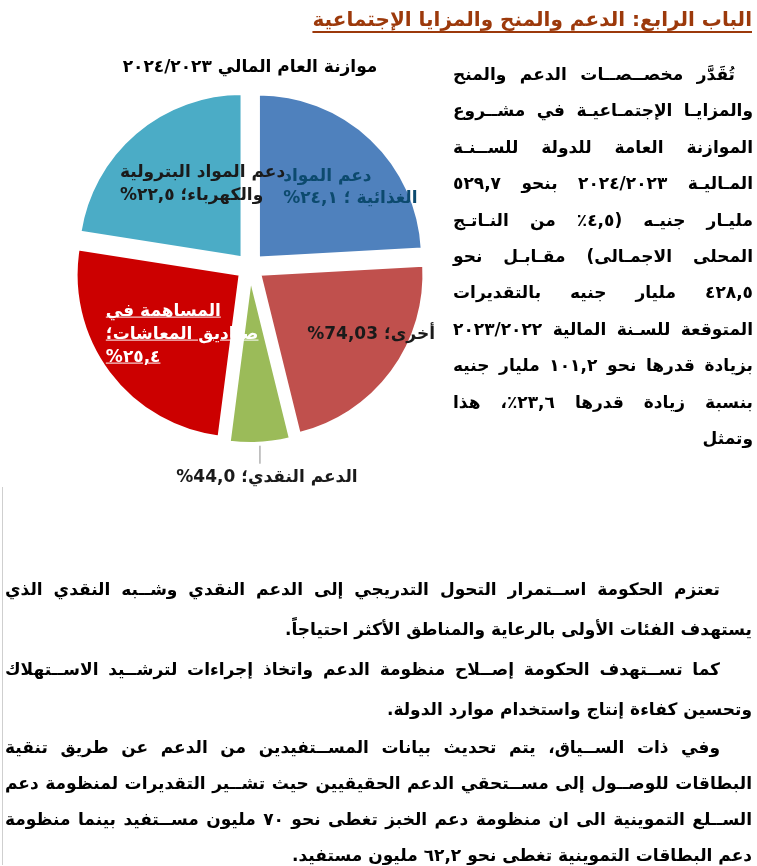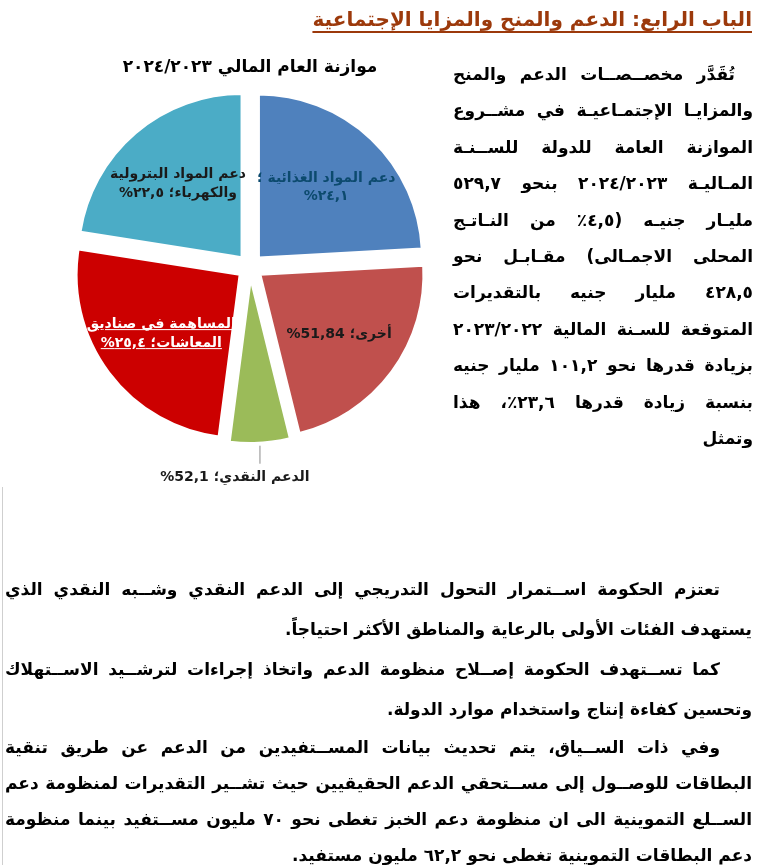--- a/index.html
+++ b/index.html
@@ -4,22 +4,22 @@
 <style>
   html,body{margin:0;padding:0;background:#ffffff;}
   .page{position:relative;width:757px;height:866px;background:#ffffff;overflow:hidden;
         font-family:"DejaVu Sans",sans-serif;color:#000;direction:rtl;}
   .heading{position:absolute;top:7px;right:5px;font-size:20px;font-weight:bold;
            text-decoration:underline;text-underline-offset:5px;text-decoration-thickness:2px;}
   .chart-region{position:absolute;top:56px;left:0;width:460px;height:442px;}
   .chart-title{position:absolute;top:0;left:55px;width:390px;text-align:center;
                font-size:17px;font-weight:bold;letter-spacing:0;}
   #pie-svg{position:absolute;top:34px;left:0;}
-  .pie-label{position:absolute;transform:translate(-50%,-50%);text-align:center;
-             font-size:14px;font-weight:bold;line-height:1.35;direction:rtl;}
+  .pie-label{position:absolute;transform:translate(-50%,-50%);text-align:left;
+             font-size:17px;font-weight:bold;line-height:1.35;direction:rtl;margin-left:32px;}
   .lbl-0{width:150px;}
   .lbl-1{white-space:nowrap;}
   .lbl-2{white-space:nowrap;}
   .lbl-3{width:175px;text-decoration:underline;}
   .lbl-4{width:180px;}
   .col-text{position:absolute;top:56px;right:4px;width:300px;font-size:17px;font-weight:bold;
             line-height:36.4px;text-align:justify;text-indent:18px;margin-left:13px;}
   .para{position:absolute;left:5px;right:5px;font-size:17px;font-weight:bold;
         text-align:justify;line-height:40px;}
   .p1c{top:487px;}
@@ -41,22 +41,22 @@
     <svg id="pie-svg" width="460" height="408" viewBox="0 0 460 408">
         <path d="M 258.93599835217844 167.55818166612679 L 258.93599835217844 4.558181666126785 A 163 163 0 0 1 421.6892280670736 158.59234554390335 Z" fill="#4F81BD" stroke="#ffffff" stroke-width="2"></path>
         <path d="M 260.4519626947702 184.73023129195573 L 423.20519240966536 175.7643951697323 A 163 163 0 0 1 299.5369802049012 342.9748564968352 Z" fill="#C0504D" stroke="#ffffff" stroke-width="2"></path>
         <path d="M 250.7354756393893 189.97917854041097 L 289.8204931495203 348.2238037452904 A 163 163 0 0 1 229.77737650844475 351.6261954656159 Z" fill="#9BBB59" stroke="#ffffff" stroke-width="2"></path>
         <line x1="259.9572086563475" y1="355.7181094701794" x2="259.9572086563475" y2="373.7181094701794" stroke="#8a8a8a" stroke-width="1"></line>
         <path d="M 239.59686280549758 184.79581532056528 L 218.63876367455302 346.4428322457702 A 163 163 0 0 1 78.56774031424857 159.524849575301 Z" fill="#CC0000" stroke="#ffffff" stroke-width="2"></path>
         <path d="M 241.55018300030258 167.12069877614692 L 80.52106050905357 141.84973303088265 A 163 163 0 0 1 241.55018300030255 4.120698776146924 Z" fill="#4BACC6" stroke="#ffffff" stroke-width="2"></path>
       </svg>
     <div id="pie-labels">
         <div class="pie-label lbl-0" style="color: #0c4a6e; left: 326.162px; top: 130.527px;">دعم المواد الغذائية ؛ ٢٤,١%</div>
-        <div class="pie-label lbl-1" style="color: rgb(26, 26, 26); left: 339.083px; top: 276.885px;">أخرى؛ 51,84%</div>
-        <div class="pie-label lbl-2" style="color: rgb(26, 26, 26); left: 234.957px; top: 419.718px;">الدعم النقدي؛ 52,1%</div>
+        <div class="pie-label lbl-1" style="color: rgb(26, 26, 26); left: 339.083px; top: 276.885px;">أخرى؛ 74,03%</div>
+        <div class="pie-label lbl-2" style="color: rgb(26, 26, 26); left: 234.957px; top: 419.718px;">الدعم النقدي؛ 44,0%</div>
         <div class="pie-label lbl-3" style="color: rgb(255, 255, 255); left: 161.333px; top: 277.444px;">المساهمة في صناديق المعاشات؛ ٢٥,٤%</div>
         <div class="pie-label lbl-4" style="color: rgb(26, 26, 26); left: 177.982px; top: 126.798px;">دعم المواد البترولية والكهرباء؛ ٢٢,٥%</div>
       </div>
   </div>
 
   <div class="col-text">تُقَدَّر مخصــصــات الدعم والمنح والمزايـا الإجتمـاعيـة في مشــروع الموازنة العامة للدولة للســنـة المـاليـة ٢٠٢٤/٢٠٢٣ بنحو ٥٢٩,٧ مليـار جنيـه (٤,٥٪ من النـاتـج المحلى الاجمـالى) مقـابـل نحو ٤٢٨,٥ مليار جنيه بالتقديرات المتوقعة للسـنة المالية ٢٠٢٣/٢٠٢٢ بزيادة قدرها نحو ١٠١,٢ مليار جنيه بنسبة زيادة قدرها ٢٣,٦٪، هذا وتمثل</div>
 
   <div class="para pind p2">تعتزم الحكومة اســتمرار التحول التدريجي إلى الدعم النقدي وشــبه النقدي الذي يستهدف الفئات الأولى بالرعاية والمناطق الأكثر احتياجاً.</div>
   <div class="para pind p3">كما تســتهدف الحكومة إصــلاح منظومة الدعم واتخاذ إجراءات لترشــيد الاســتهلاك وتحسين كفاءة إنتاج واستخدام موارد الدولة.</div>
   <div class="para pind p4">وفي ذات الســياق، يتم تحديث بيانات المســتفيدين من الدعم عن طريق تنقية البطاقات للوصــول إلى مســتحقي الدعم الحقيقيين حيث تشــير التقديرات لمنظومة دعم الســلع التموينية الى ان منظومة دعم الخبز تغطى نحو ٧٠ مليون مســتفيد بينما منظومة دعم البطاقات التموينية تغطى نحو ٦٢,٢ مليون مستفيد.</div>

